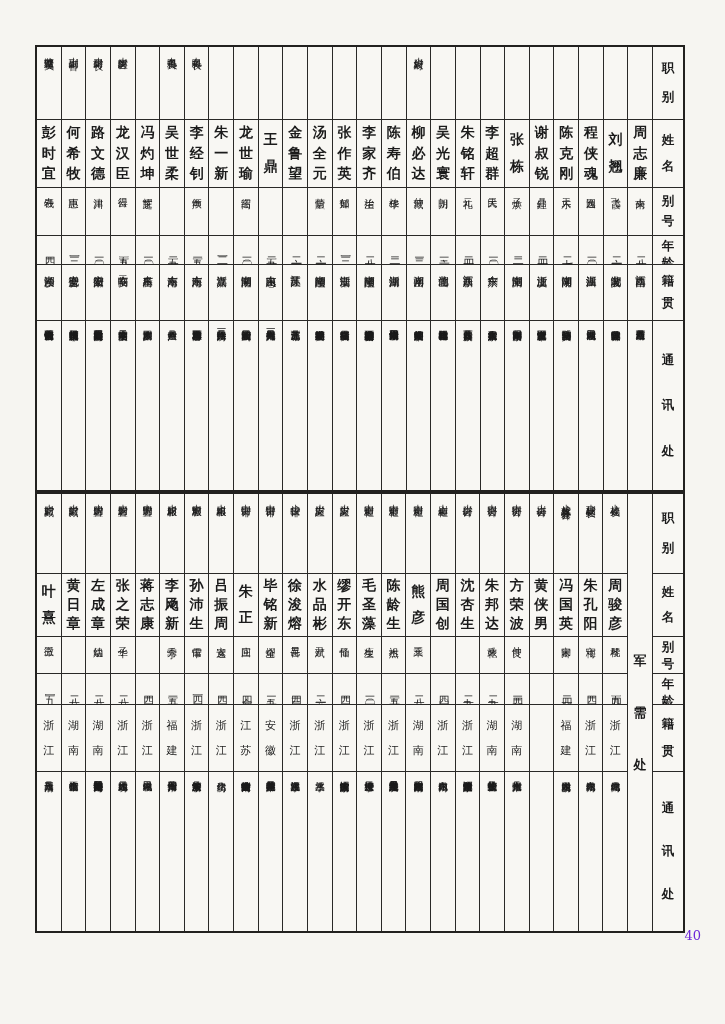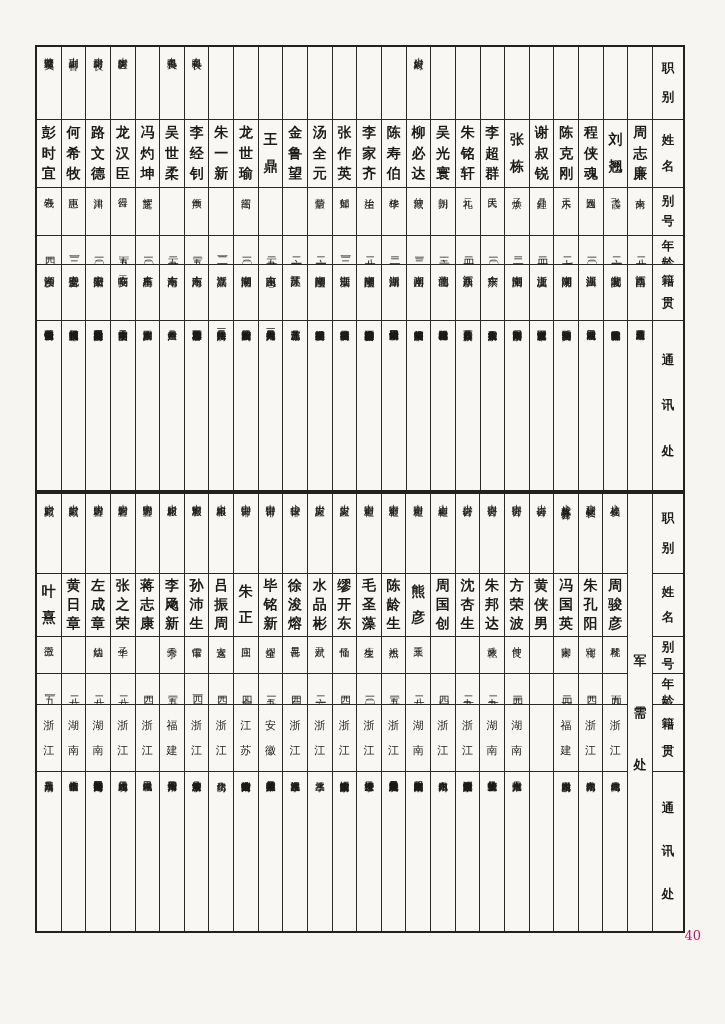--- a/index.html
+++ b/index.html
@@ -49,21 +49,21 @@
   }
   .vstack span { display:block; }
   .n-name .vstack span { font-size:14px; font-weight:700; }
   .n-origin .vstack span { font-size:11px; }
   .labels .vstack span { font-size:12.5px; font-weight:600; }
   .section .vstack { justify-content:center; gap:34px; }
   .section .vstack span { font-size:13px; font-weight:600; }
   .full { height:100%; }
   .page-num {
     position:absolute; right:24px; top:928px;
-    font-size:13px; font-family:"DejaVu Serif", serif; color:#be185d;
+    font-size:13px; font-family:"DejaVu Serif", serif; color:#6d28d9;
   }
 </style>
 </head>
 <body>
 
 <div class="page">
   <div class="rtable t0" id="table0">
       <div class="col person">
         <div class="cell c0 ">
           <span class="vtext t-title">监狱管理员</span>

